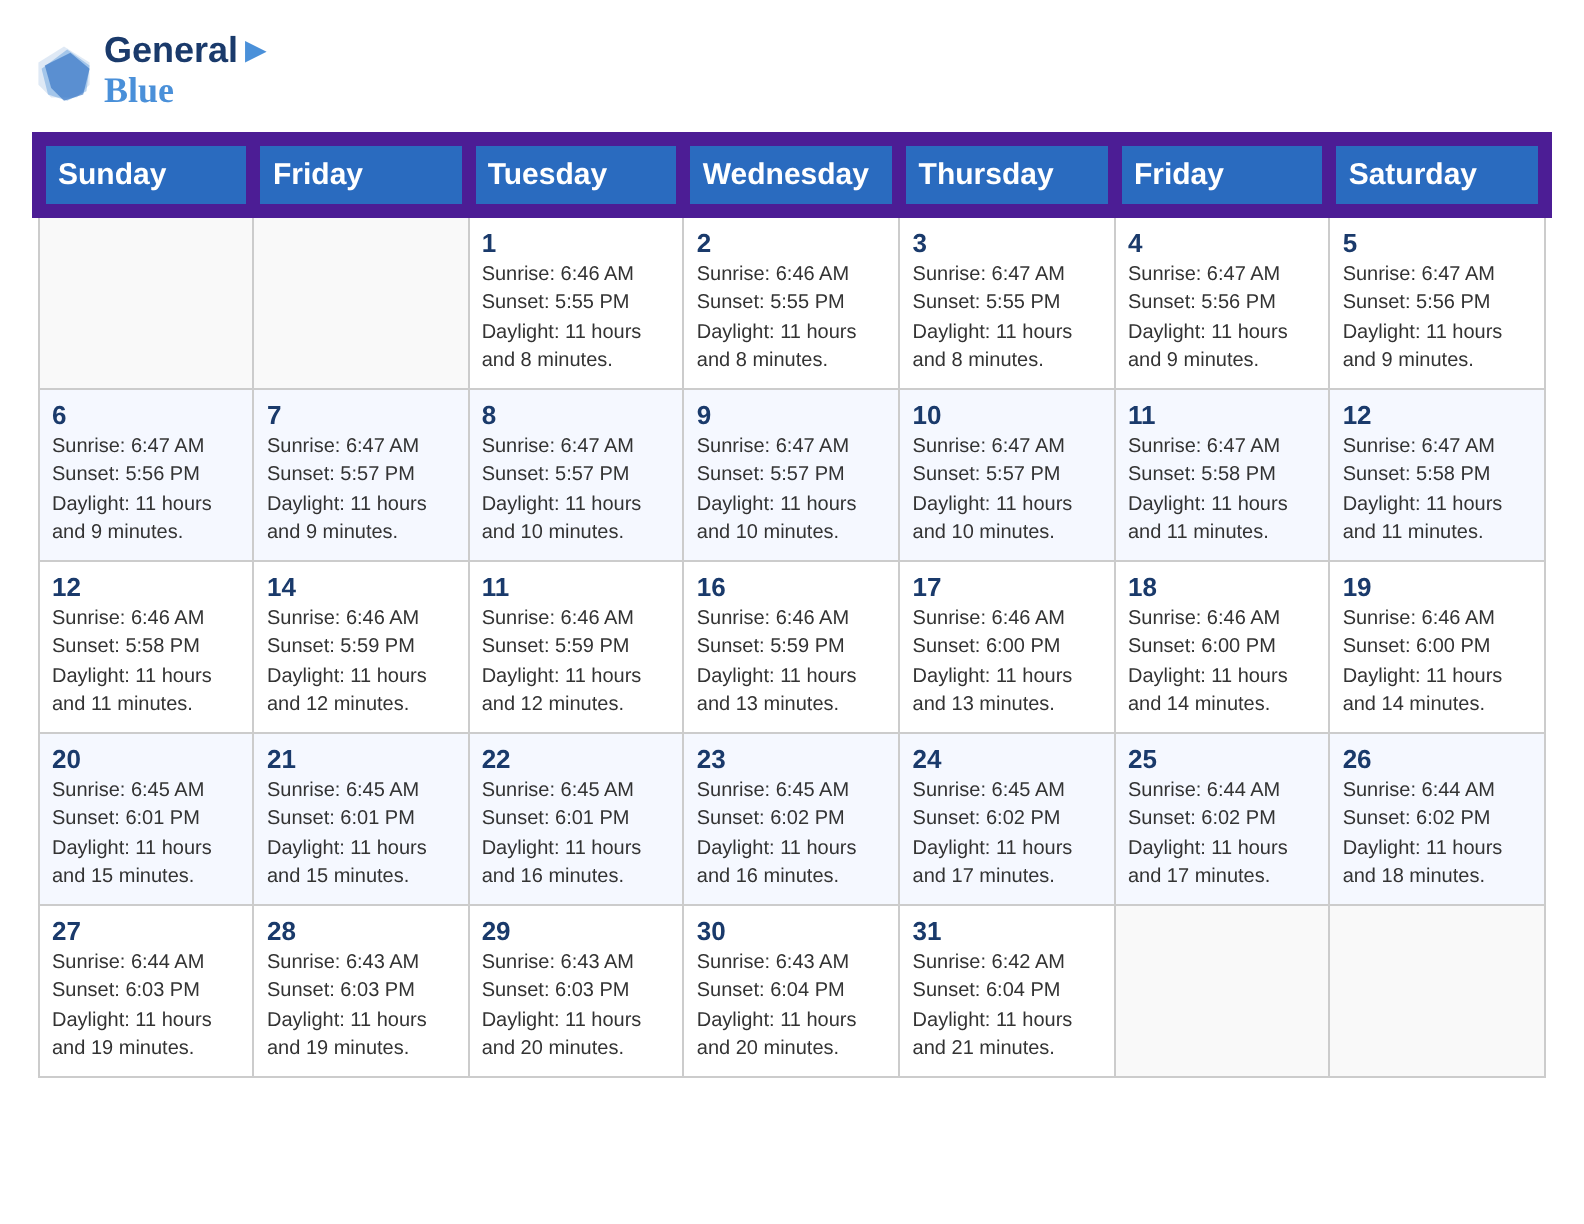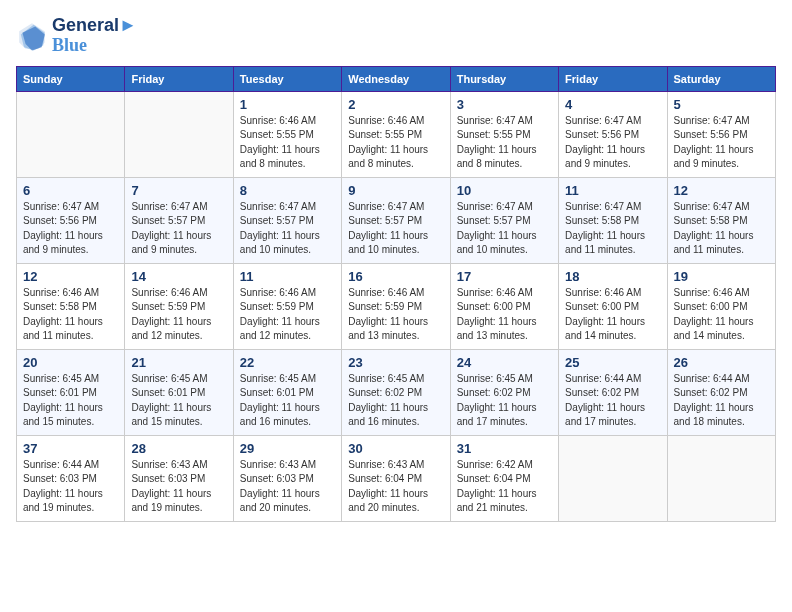--- a/index.html
+++ b/index.html
@@ -47,25 +47,25 @@
       color: #333;
     }
     .calendar {
       width: 100%;
       border-collapse: collapse;
       border: 1px solid #ccc;
     }
     .calendar th {
       background: #2a6bbf;
       color: #fff;
-      font-size: 11px;
+      font-size: 15px;
       font-weight: bold;
       padding: 6px 6px;
       text-align: left;
-      border: 1px solid #4c1d95;
+      border: 7px solid #4c1d95;
     }
     .calendar td {
       vertical-align: top;
       padding: 5px 6px;
       font-size: 10.5px;
       color: #222;
       border: 1px solid #ccc;
       width: 108px;
       min-height: 80px;
       background: #fff;
@@ -284,21 +284,21 @@
         </td>
         <td>
           <span class="day-num">26</span>
           <div class="day-info" style="white-space: pre-line;">Sunrise: 6:44 AM
 Sunset: 6:02 PM
 Daylight: 11 hours and 18 minutes.</div>
         </td>
       </tr>
       <tr>
         <td>
-          <span class="day-num">37</span>
+          <span class="day-num">27</span>
           <div class="day-info" style="white-space: pre-line;">Sunrise: 6:44 AM
 Sunset: 6:03 PM
 Daylight: 11 hours and 19 minutes.</div>
         </td>
         <td>
           <span class="day-num">28</span>
           <div class="day-info" style="white-space: pre-line;">Sunrise: 6:43 AM
 Sunset: 6:03 PM
 Daylight: 11 hours and 19 minutes.</div>
         </td>

